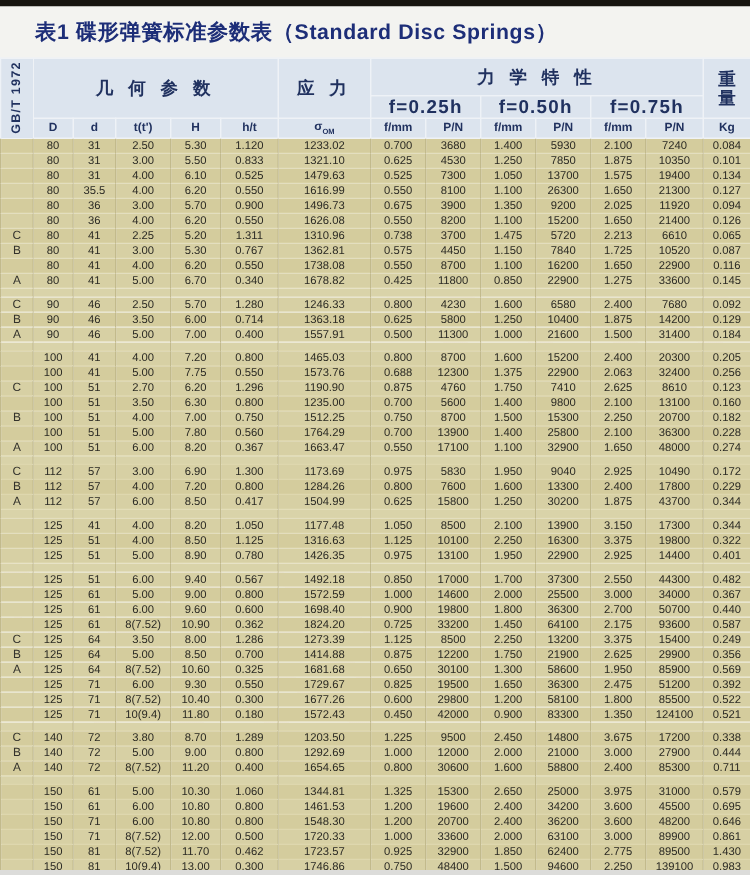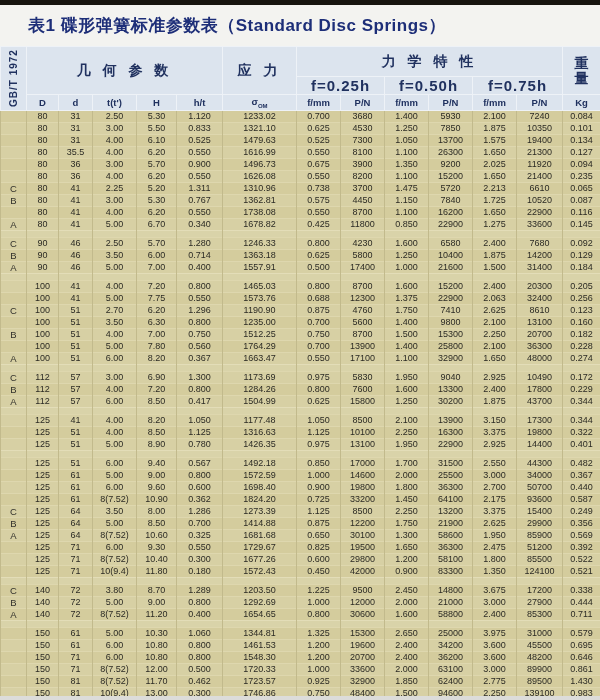--- a/index.html
+++ b/index.html
@@ -208,21 +208,21 @@
           <td>4.00</td>
           <td>6.20</td>
           <td>0.550</td>
           <td>1626.08</td>
           <td>0.550</td>
           <td>8200</td>
           <td>1.100</td>
           <td>15200</td>
           <td>1.650</td>
           <td>21400</td>
-          <td>0.235</td>
+          <td>0.126</td>
         </tr>
         <tr class="data-row">
           <td>C</td>
           <td>80</td>
           <td>41</td>
           <td>2.25</td>
           <td>5.20</td>
           <td>1.311</td>
           <td>1310.96</td>
           <td>0.738</td>
@@ -331,21 +331,21 @@
         </tr>
         <tr class="data-row">
           <td>A</td>
           <td>90</td>
           <td>46</td>
           <td>5.00</td>
           <td>7.00</td>
           <td>0.400</td>
           <td>1557.91</td>
           <td>0.500</td>
-          <td>17400</td>
+          <td>11300</td>
           <td>1.000</td>
           <td>21600</td>
           <td>1.500</td>
           <td>31400</td>
           <td>0.184</td>
         </tr>
         <tr class="sep-row">
           <td></td>
           <td></td>
           <td></td>
@@ -621,21 +621,21 @@
           <td></td>
           <td>125</td>
           <td>51</td>
           <td>6.00</td>
           <td>9.40</td>
           <td>0.567</td>
           <td>1492.18</td>
           <td>0.850</td>
           <td>17000</td>
           <td>1.700</td>
-          <td>31500</td>
+          <td>37300</td>
           <td>2.550</td>
           <td>44300</td>
           <td>0.482</td>
         </tr>
         <tr class="data-row">
           <td></td>
           <td>125</td>
           <td>61</td>
           <td>5.00</td>
           <td>9.00</td>

